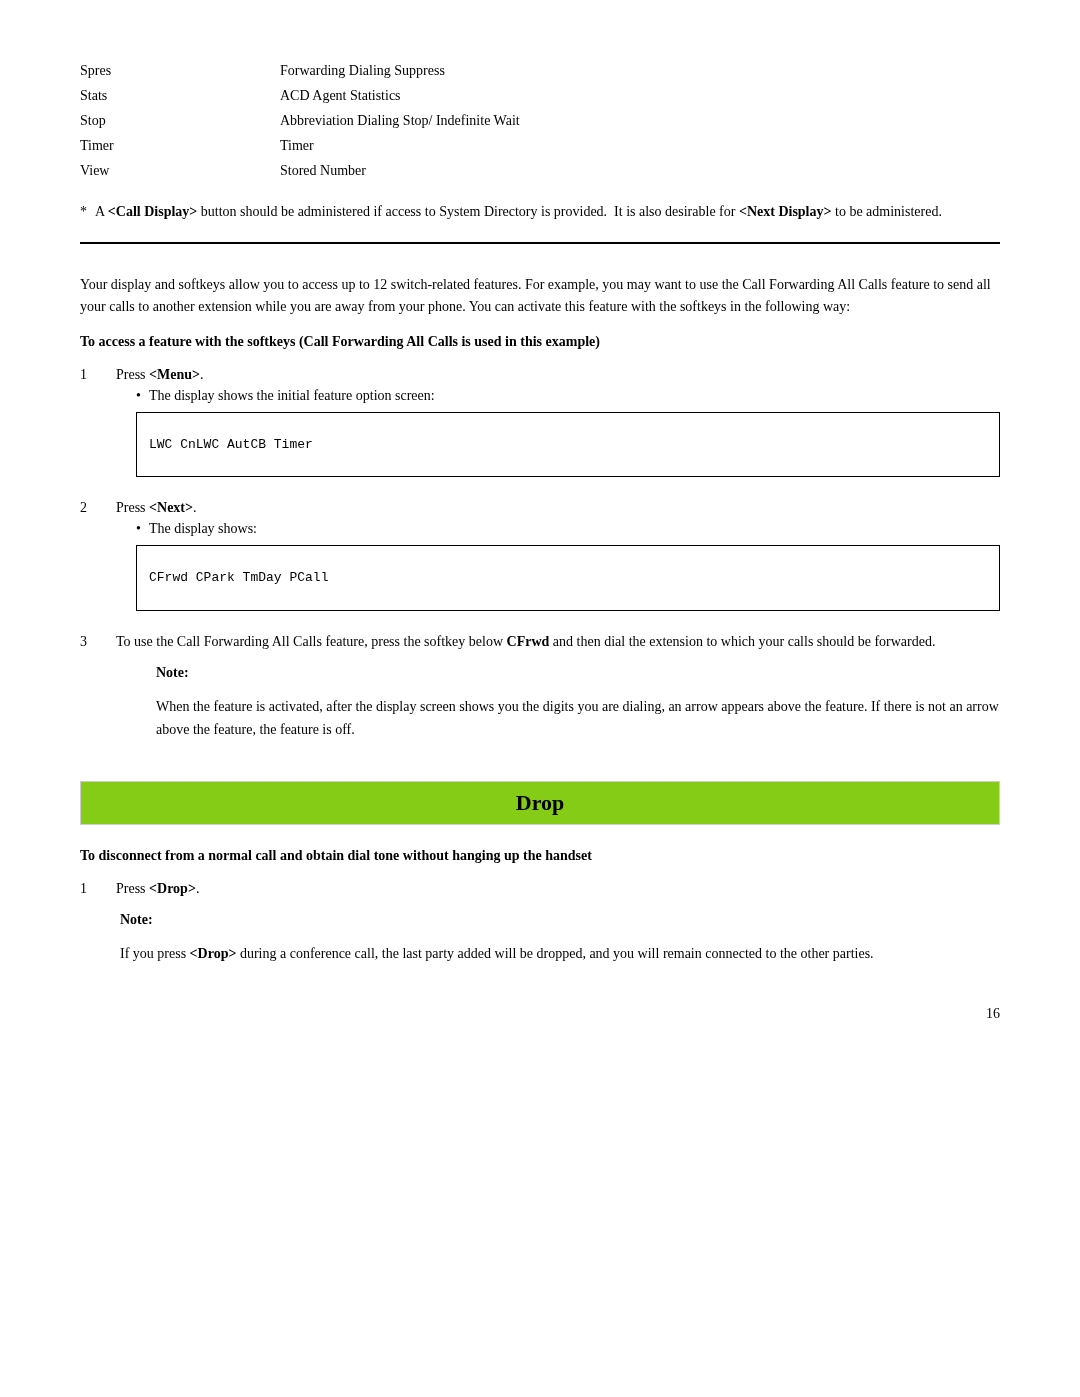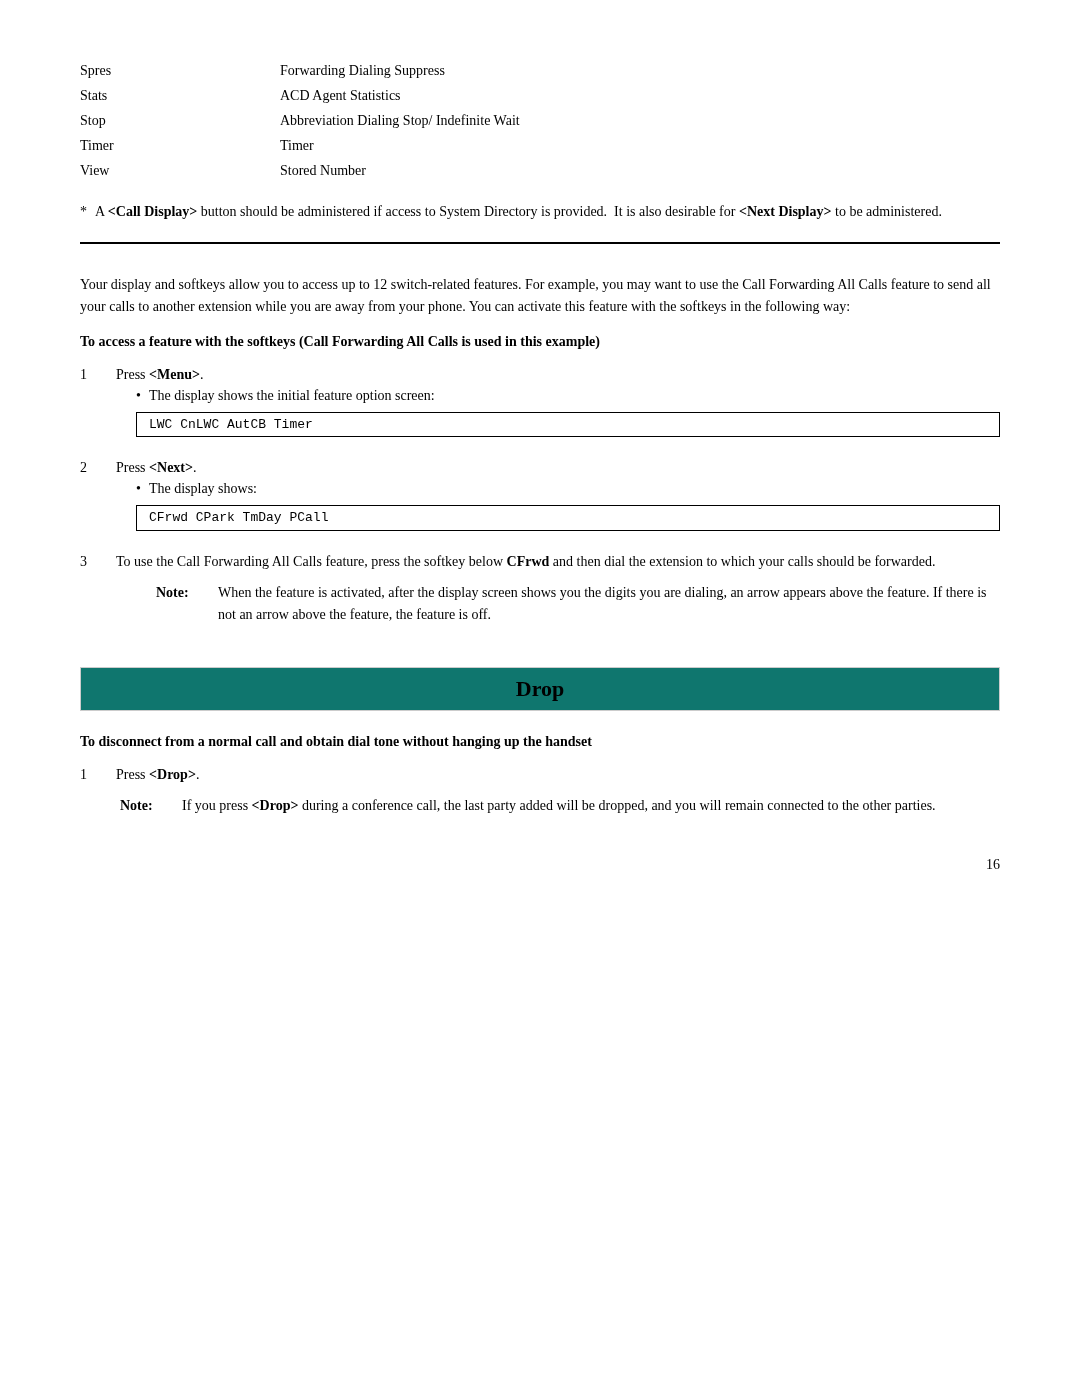--- a/index.html
+++ b/index.html
@@ -101,47 +101,48 @@
       margin-left: 20px;
       line-height: 1.5;
     }
 
     .bullet-dot {
       flex-shrink: 0;
     }
 
     .code-box {
       border: 1px solid #000;
-      padding: 2px 12px;
+      padding: 22px 12px;
       font-family: "Courier New", Courier, monospace;
       font-size: 13px;
       margin: 6px 0 10px 20px;
       background: #fff;
     }
 
     .note-block {
       display: flex;
       gap: 12px;
       margin: 10px 0 10px 40px;
       line-height: 1.6;
+      flex-direction: column;
     }
 
     .note-label {
       font-weight: bold;
       flex-shrink: 0;
       width: 50px;
     }
 
     .note-content {
       flex: 1;
     }
 
     .drop-header {
       border: 1px solid #ccc;
-      background: #0f766e;
+      background: #84cc16;
       text-align: center;
       padding: 8px;
       margin: 30px 0 20px 0;
     }
 
     .drop-header-text {
       font-size: 22px;
       font-weight: bold;
     }
 

